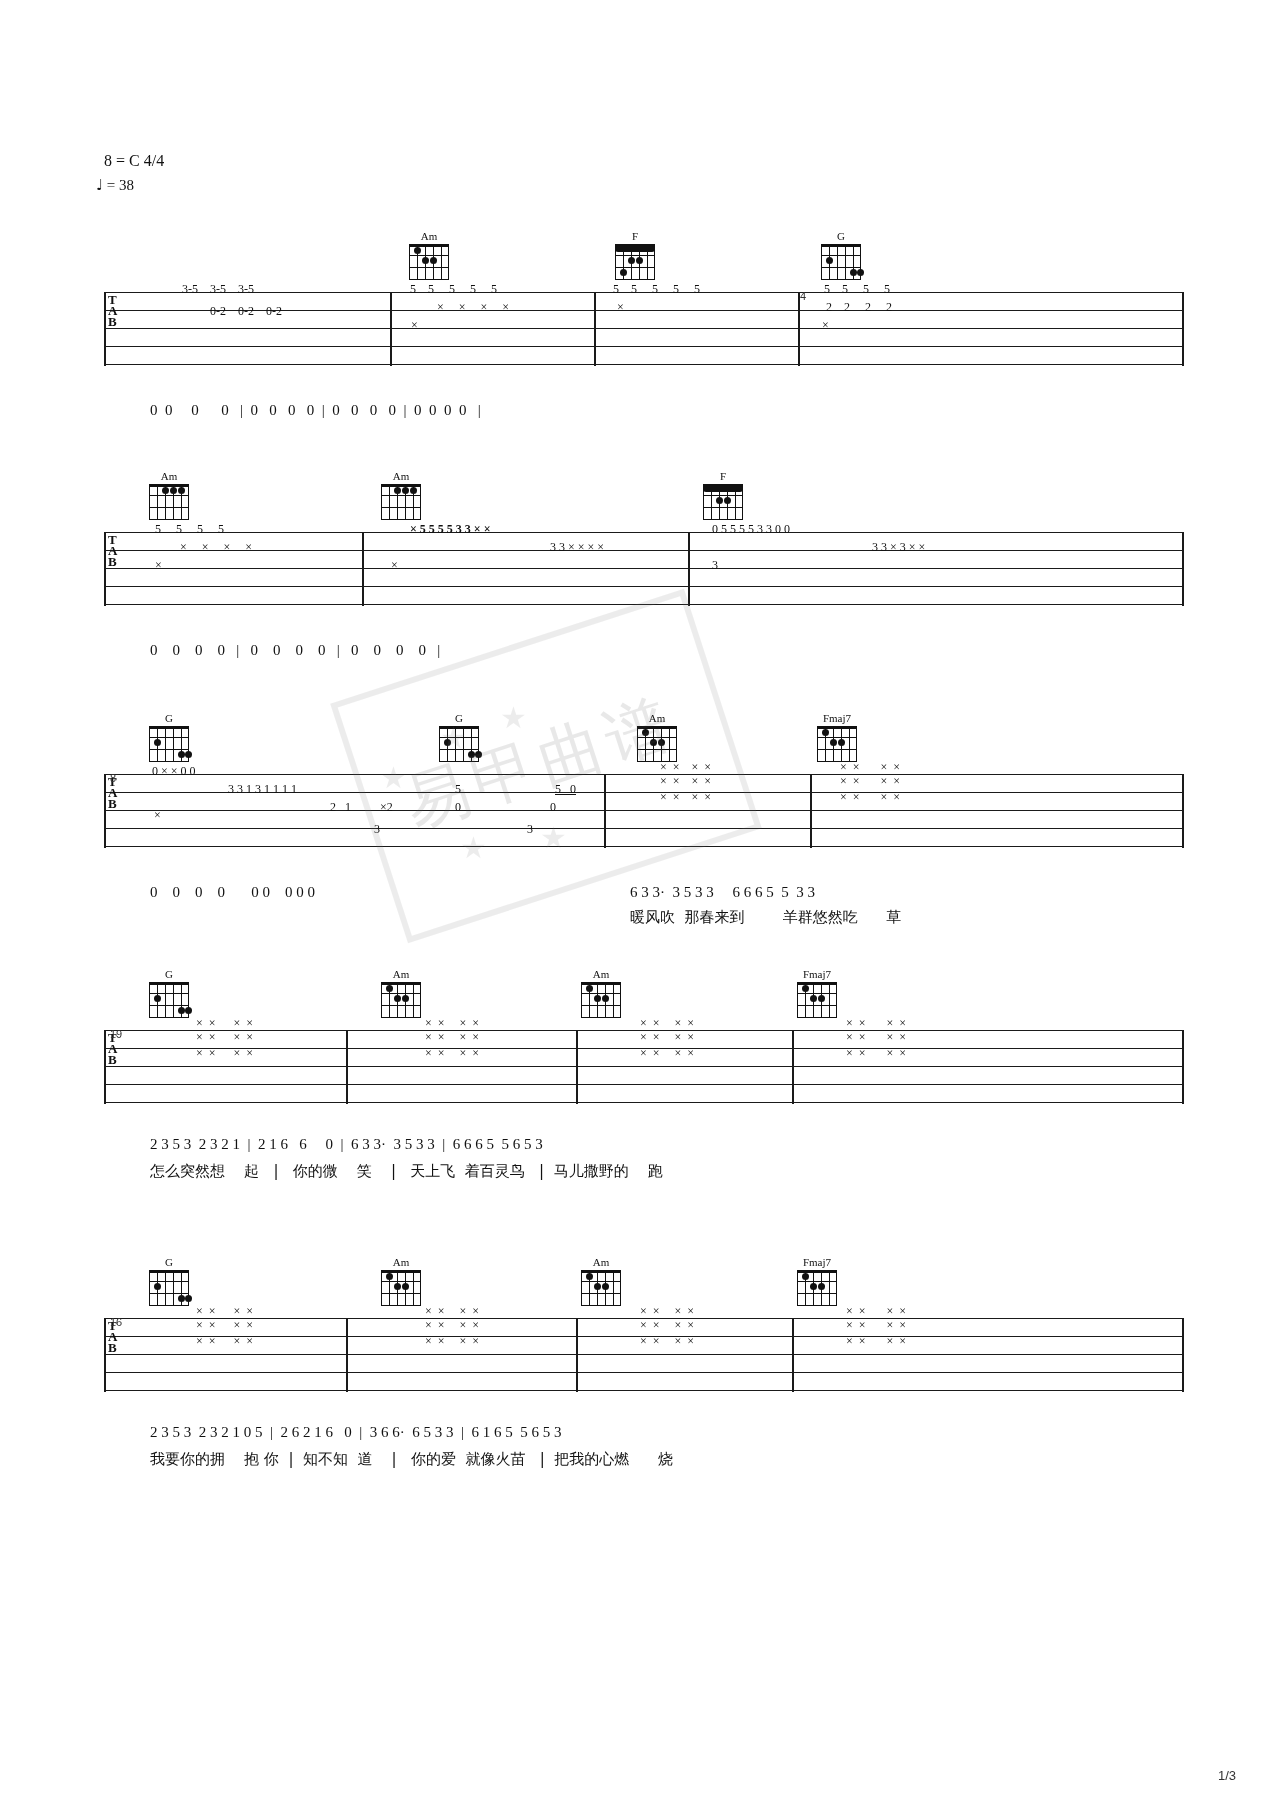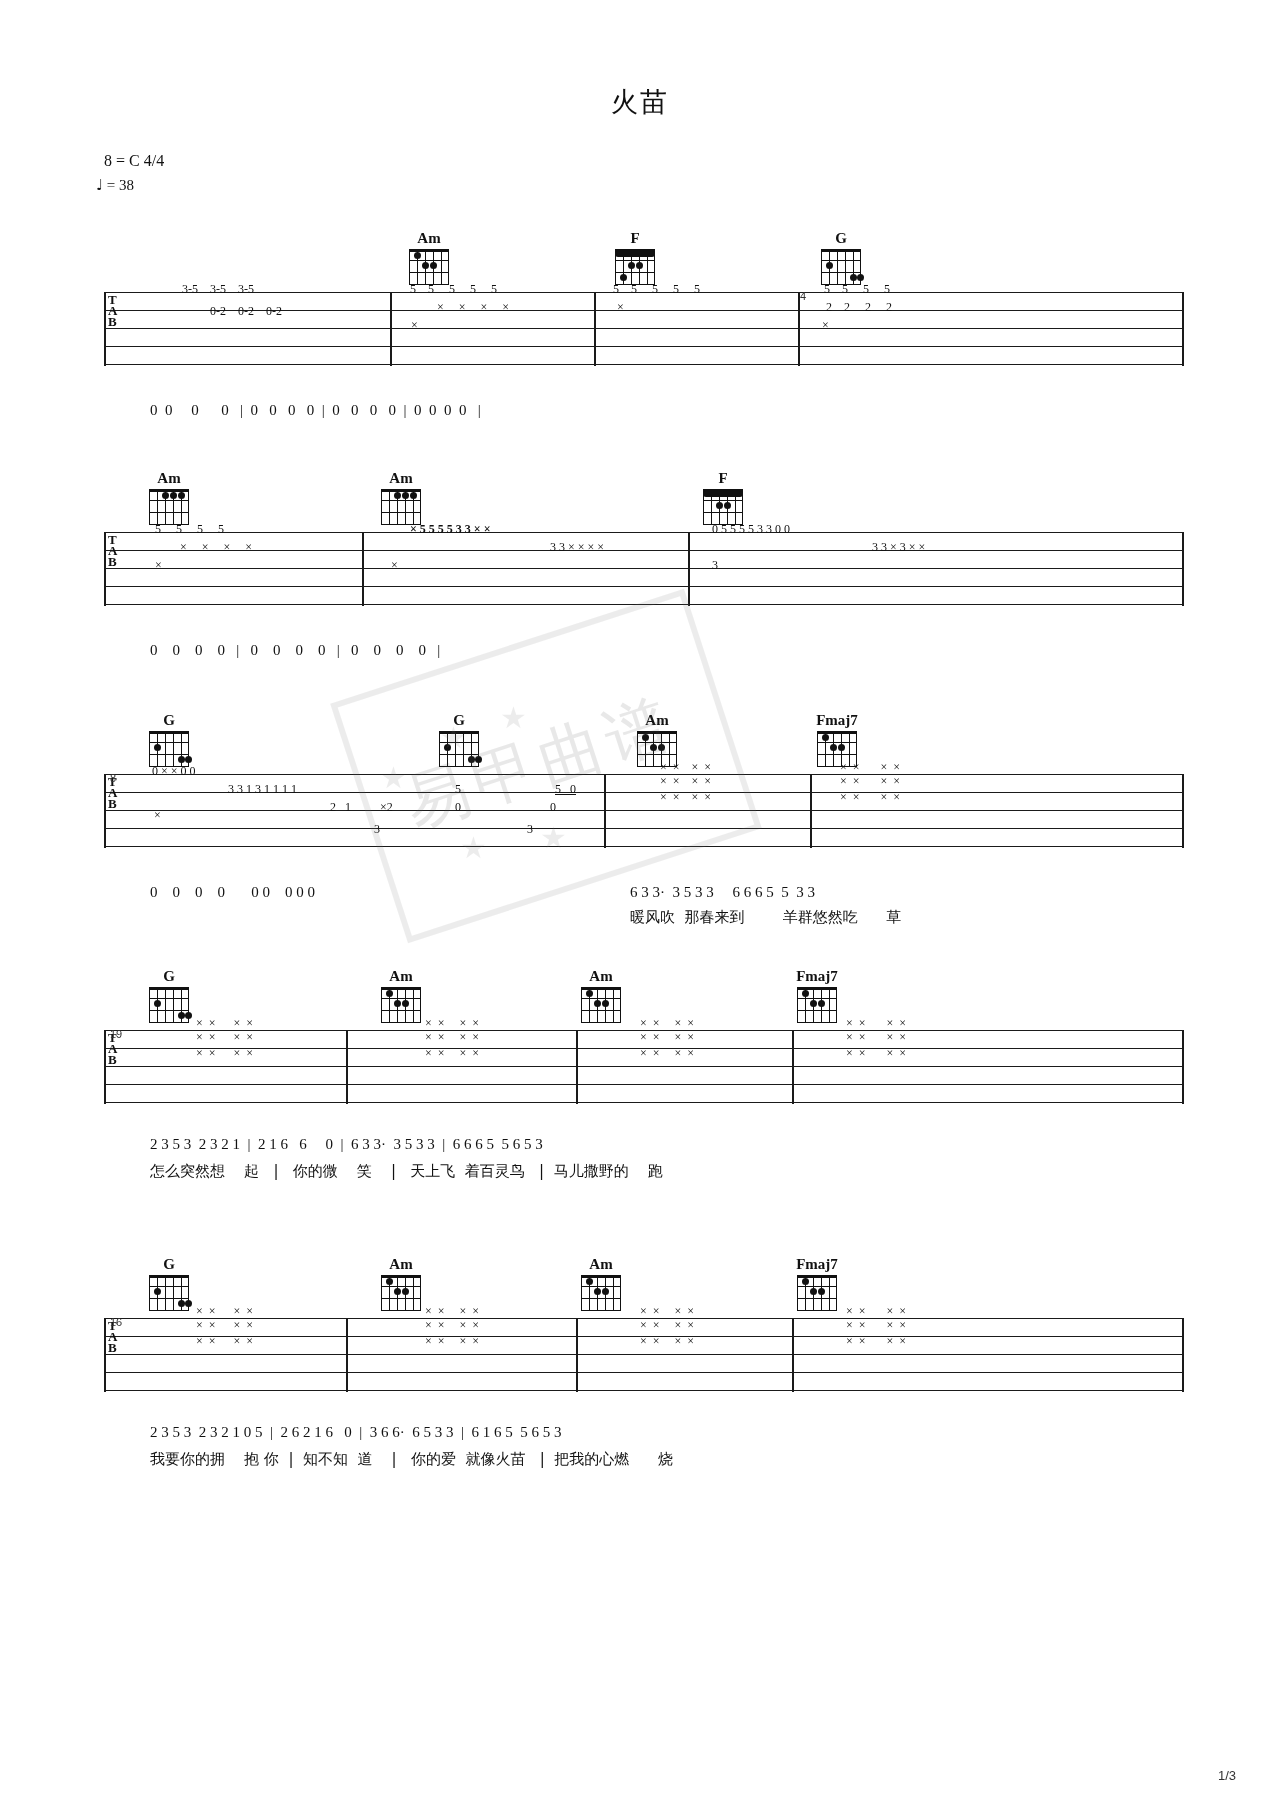--- a/index.html
+++ b/index.html
@@ -20,21 +20,21 @@
   .staff .ln:nth-child(2){top:18px;}
   .staff .ln:nth-child(3){top:36px;}
   .staff .ln:nth-child(4){top:54px;}
   .staff .ln:nth-child(5){top:72px;}
   .bar-l{position:absolute;width:2px;background:#1a1a1a;height:74px;top:0;}
   .tabmark{position:absolute;left:108px;top:2px;font-size:13px;line-height:11px;font-weight:bold;letter-spacing:0px;font-family:"Liberation Serif",serif;}
   .tabmark span{display:block;}
   .measno{position:absolute;font-size:11px;color:#333;font-family:"Liberation Sans",sans-serif;}
 
   .chordbox{position:absolute;width:46px;}
-  .chordbox .nm{text-align:center;font-size:15px;font-family:"Liberation Serif",serif;margin-bottom:2px;font-weight:bold;}
+  .chordbox .nm{text-align:center;font-size:11px;font-family:"Liberation Serif",serif;margin-bottom:2px;}
   .grid{position:relative;width:40px;height:36px;margin:0 auto;}
   .grid .nut{position:absolute;top:0;left:0;width:40px;height:3px;background:#111;}
   .grid .h{position:absolute;left:0;width:40px;height:1px;background:#111;}
   .grid .v{position:absolute;top:0;width:1px;height:36px;background:#111;}
   .grid .dot{position:absolute;width:7px;height:7px;border-radius:50%;background:#111;}
   .grid .barre{position:absolute;height:6px;border-radius:3px;background:#111;}
 
   .tabtext{position:absolute;font-size:12px;font-family:"Liberation Serif",serif;color:#111;}
   .xm{position:absolute;font-size:12px;font-family:"Liberation Serif",serif;color:#111;}
   .numline{position:absolute;font-size:15px;font-family:"Liberation Serif",serif;letter-spacing:0px;white-space:pre;}
@@ -43,21 +43,20 @@
   .watermark{position:absolute;left:340px;top:600px;width:400px;height:330px;opacity:.13;pointer-events:none;}
   .wm-txt{position:absolute;left:60px;top:120px;font-size:64px;font-family:"DejaVu Sans",sans-serif;color:#555;transform:rotate(-18deg);letter-spacing:6px;}
   .wm-poly{position:absolute;left:20px;top:40px;width:360px;height:240px;border:6px solid #777;transform:rotate(-18deg);}
   .wm-star{position:absolute;color:#777;font-size:30px;}
 </style>
 </head>
 <body>
 
 <div class="sheet">
 
-  <div class="title">火苗</div>
   <div class="keyline">8 = C 4/4</div>
   <div class="tempo"><span class="qn">♩</span> <span>= 38</span></div>
 
   <div class="system" style="top:230px;">
     <div class="chordbox" style="left:406px;top:0;">
       <div class="nm">Am</div>
       <div class="grid">
         <div class="nut"></div>
         <div class="h" style="top:11px;"></div>
           <div class="h" style="top:23px;"></div>

